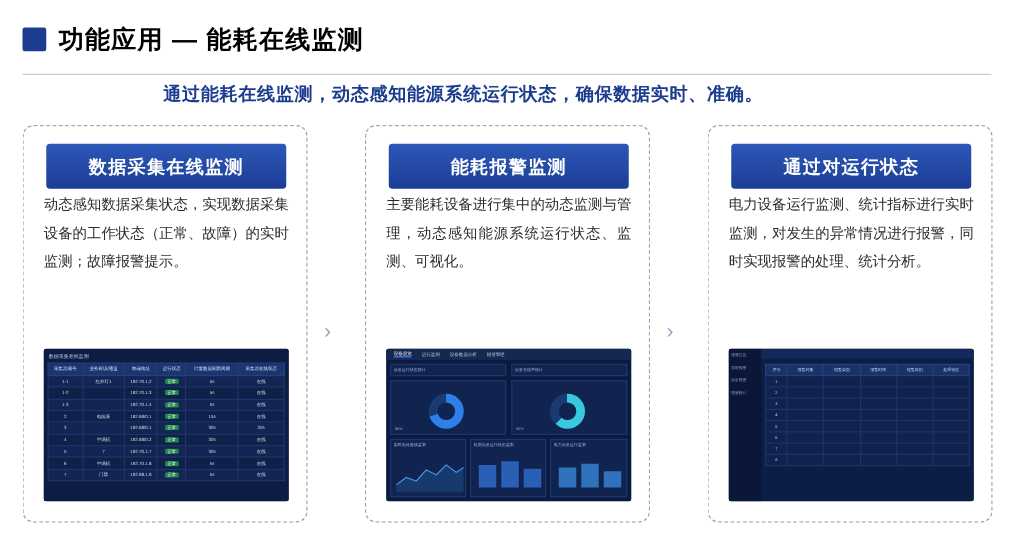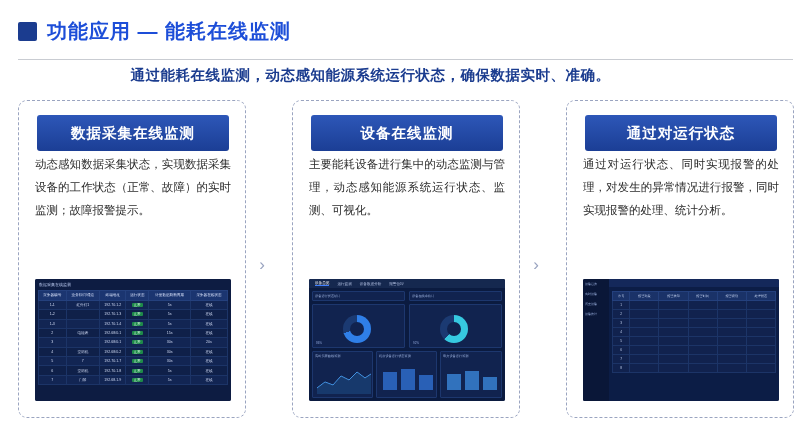--- a/index.html
+++ b/index.html
@@ -13,21 +13,21 @@
   
   .header{
     position:absolute;left:0;top:14px;width:811px;height:36px;
   }
   .header-marker{
     position:absolute;left:18px;top:8px;width:19px;height:19px;
     background:#1b3c8f;border-radius:2px;
   }
   .header-title{
     position:absolute;left:47px;top:4px;
-    font-size:20px;font-weight:bold;color:#1d4ed8;letter-spacing:1px;
+    font-size:20px;font-weight:bold;color:#000000;letter-spacing:1px;
     white-space:nowrap;
   }
   .header-rule{
     position:absolute;left:18px;top:45px;width:775px;height:1px;background:#c9ccd2;
   }
   
   .subtitle{
     position:absolute;left:0;top:66px;width:741px;
     text-align:center;
     font-size:14.5px;font-weight:bold;color:#1b3c8f;letter-spacing:.5px;
@@ -235,21 +235,21 @@
           </tbody>
       </table>
     </div>
   </div>
 </div>
 
 <div class="arrow arrow1">›</div>
 
 <div class="card card2">
   <div class="card-head">
-    <span>设备在线监测</span>
+    <span>能耗报警监测</span>
   </div>
   <div class="card-body">主要能耗设备进行集中的动态监测与管理，动态感知能源系统运行状态、监测、可视化。</div>
   <div class="card-shot">
     <div class="s2">
       <div class="tabs">
         <i class="on">设备总览</i>
         <i>运行监测</i>
         <i>设备数据分析</i>
         <i>报警管理</i>
       </div>
@@ -298,21 +298,21 @@
     </div>
   </div>
 </div>
 
 <div class="arrow arrow2">›</div>
 
 <div class="card card3">
   <div class="card-head">
     <span>通过对运行状态</span>
   </div>
-  <div class="card-body">通过对运行状态、同时实现报警的处理，对发生的异常情况进行报警，同时实现报警的处理、统计分析。</div>
+  <div class="card-body">电力设备运行监测、统计指标进行实时监测，对发生的异常情况进行报警，同时实现报警的处理、统计分析。</div>
   <div class="card-shot">
     <div class="s3">
       <div class="side">
         <div>报警总览</div>
         <div>实时报警</div>
         <div>历史报警</div>
         <div>报警统计</div>
       </div>
       <div class="bar"></div>
       <table>

